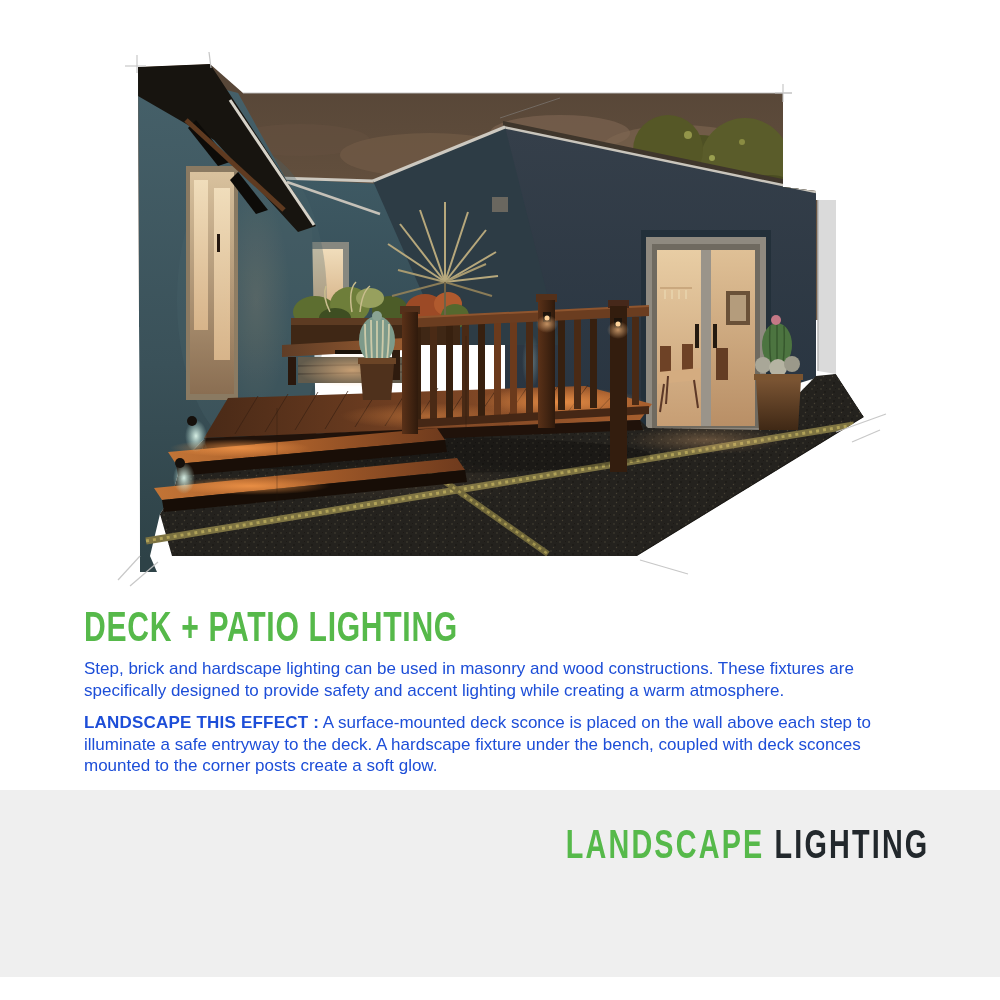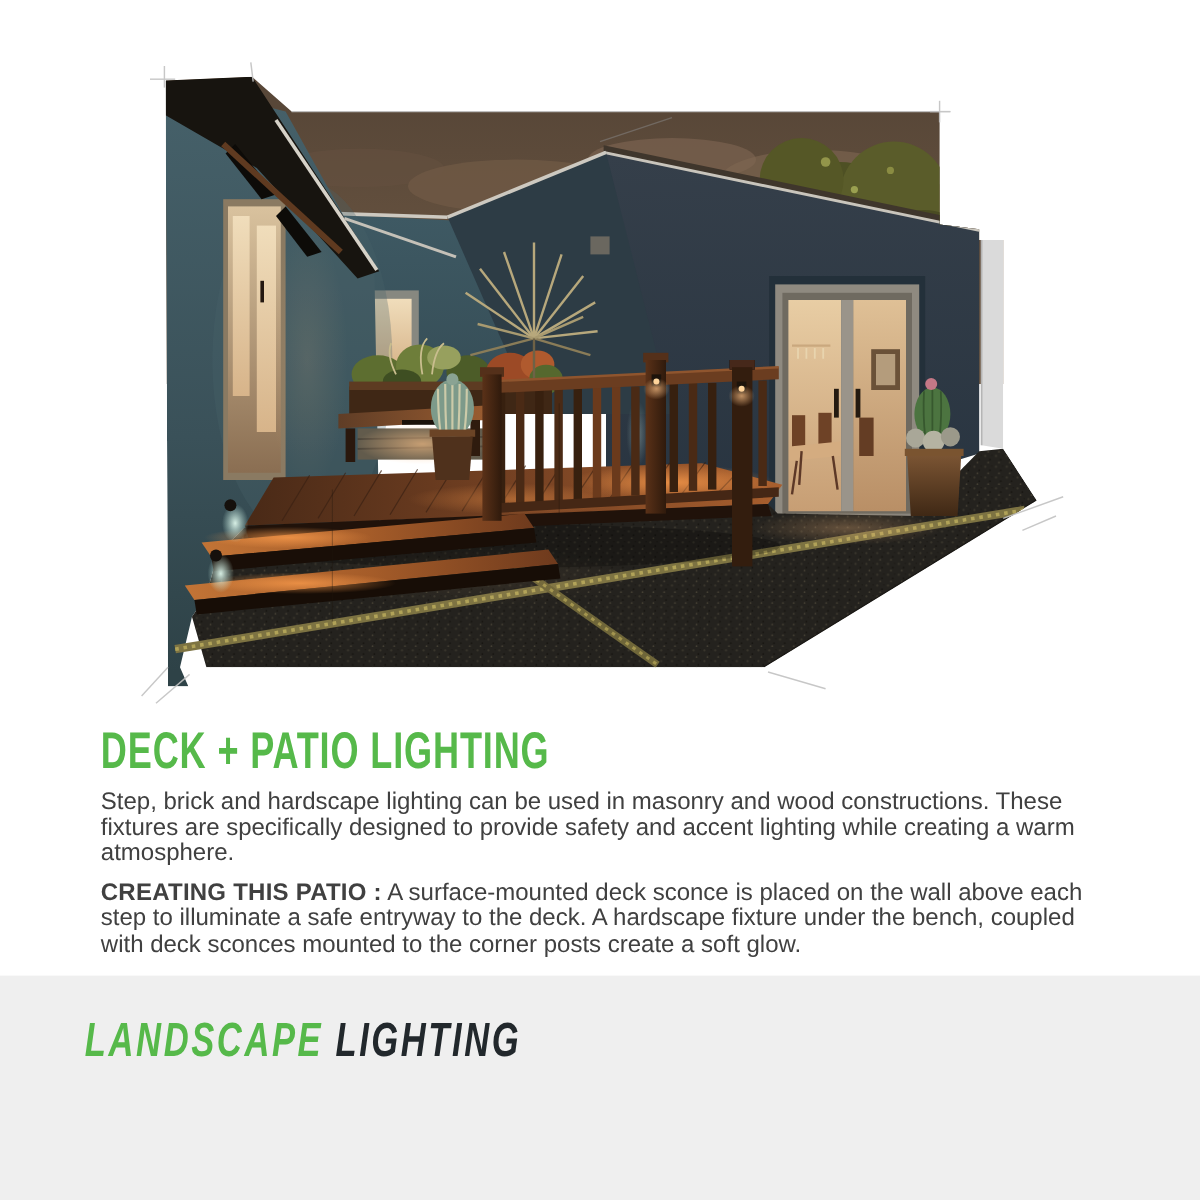--- a/index.html
+++ b/index.html
@@ -3,23 +3,23 @@
 <meta charset="utf-8">
 <style>
   html,body{margin:0;padding:0;}
   body{background:#ffffff;font-family:"Liberation Sans",sans-serif;}
   .page{position:relative;width:1000px;height:1000px;background:#ffffff;overflow:hidden;}
   .illus{position:absolute;left:0;top:0;width:1000px;height:600px;}
   .content{position:absolute;left:84px;top:604px;width:845px;}
   .title{display:inline-block;transform:scaleX(0.70);transform-origin:left center;
          font-size:43px;font-weight:bold;letter-spacing:1px;line-height:44px;
          color:#56b94a;white-space:nowrap;margin:0 0 10px 0;}
-  .para{font-size:20px;line-height:21.5px;color:#404040;margin:0 0 11px 0;}
+  .para{font-size:17px;line-height:21.5px;color:#1d4ed8;margin:0 0 11px 0;}
   .para strong{letter-spacing:0.2px;}
-  .footer{position:absolute;left:0;top:813px;width:1000px;height:187px;background:#efefef;text-align:left;font-style:italic;}
+  .footer{position:absolute;left:0;top:790px;width:1000px;height:187px;background:#efefef;text-align:right;}
   .brandline{margin-top:32px;white-space:nowrap;}
   .brand1{display:inline-block;transform:scaleX(0.72);transform-origin:center;
           font-size:40px;font-weight:bold;letter-spacing:3px;white-space:nowrap;}
   .brand1 .green{color:#56b94a;}
   .brand1 .dark{color:#22282c;}
   .brand2{display:inline-block;transform:scaleX(0.58);transform-origin:center;
           font-size:80px;font-weight:bold;letter-spacing:5px;color:#15181a;
           white-space:nowrap;margin-top:2px;line-height:72px;}
 </style>
 </head>
@@ -380,21 +380,21 @@
       <line x1="130" y1="586" x2="158" y2="562"></line>
       <line x1="836" y1="432" x2="886" y2="414"></line>
       <line x1="852" y1="442" x2="880" y2="430"></line>
       <line x1="640" y1="560" x2="688" y2="574"></line>
     </g>
   </svg>
 
   <div class="content">
     <h1 class="title">DECK + PATIO LIGHTING</h1>
     <p class="para">Step, brick and hardscape lighting can be used in masonry and wood constructions. These fixtures are specifically designed to provide safety and accent lighting while creating a warm atmosphere.</p>
-    <p class="para"><strong>CREATING THIS PATIO :</strong> <span>A surface-mounted deck sconce is placed on the wall above each step to illuminate a safe entryway to the deck. A hardscape fixture under the bench, coupled with deck sconces mounted to the corner posts create a soft glow.</span></p>
+    <p class="para"><strong>LANDSCAPE THIS EFFECT :</strong> <span>A surface-mounted deck sconce is placed on the wall above each step to illuminate a safe entryway to the deck. A hardscape fixture under the bench, coupled with deck sconces mounted to the corner posts create a soft glow.</span></p>
   </div>
 
   <div class="footer">
     <div class="brandline">
       <span class="brand1"><span class="green">LANDSCAPE</span> <span class="dark">LIGHTING</span></span>
     </div>
   </div>
 
 </div>
 

